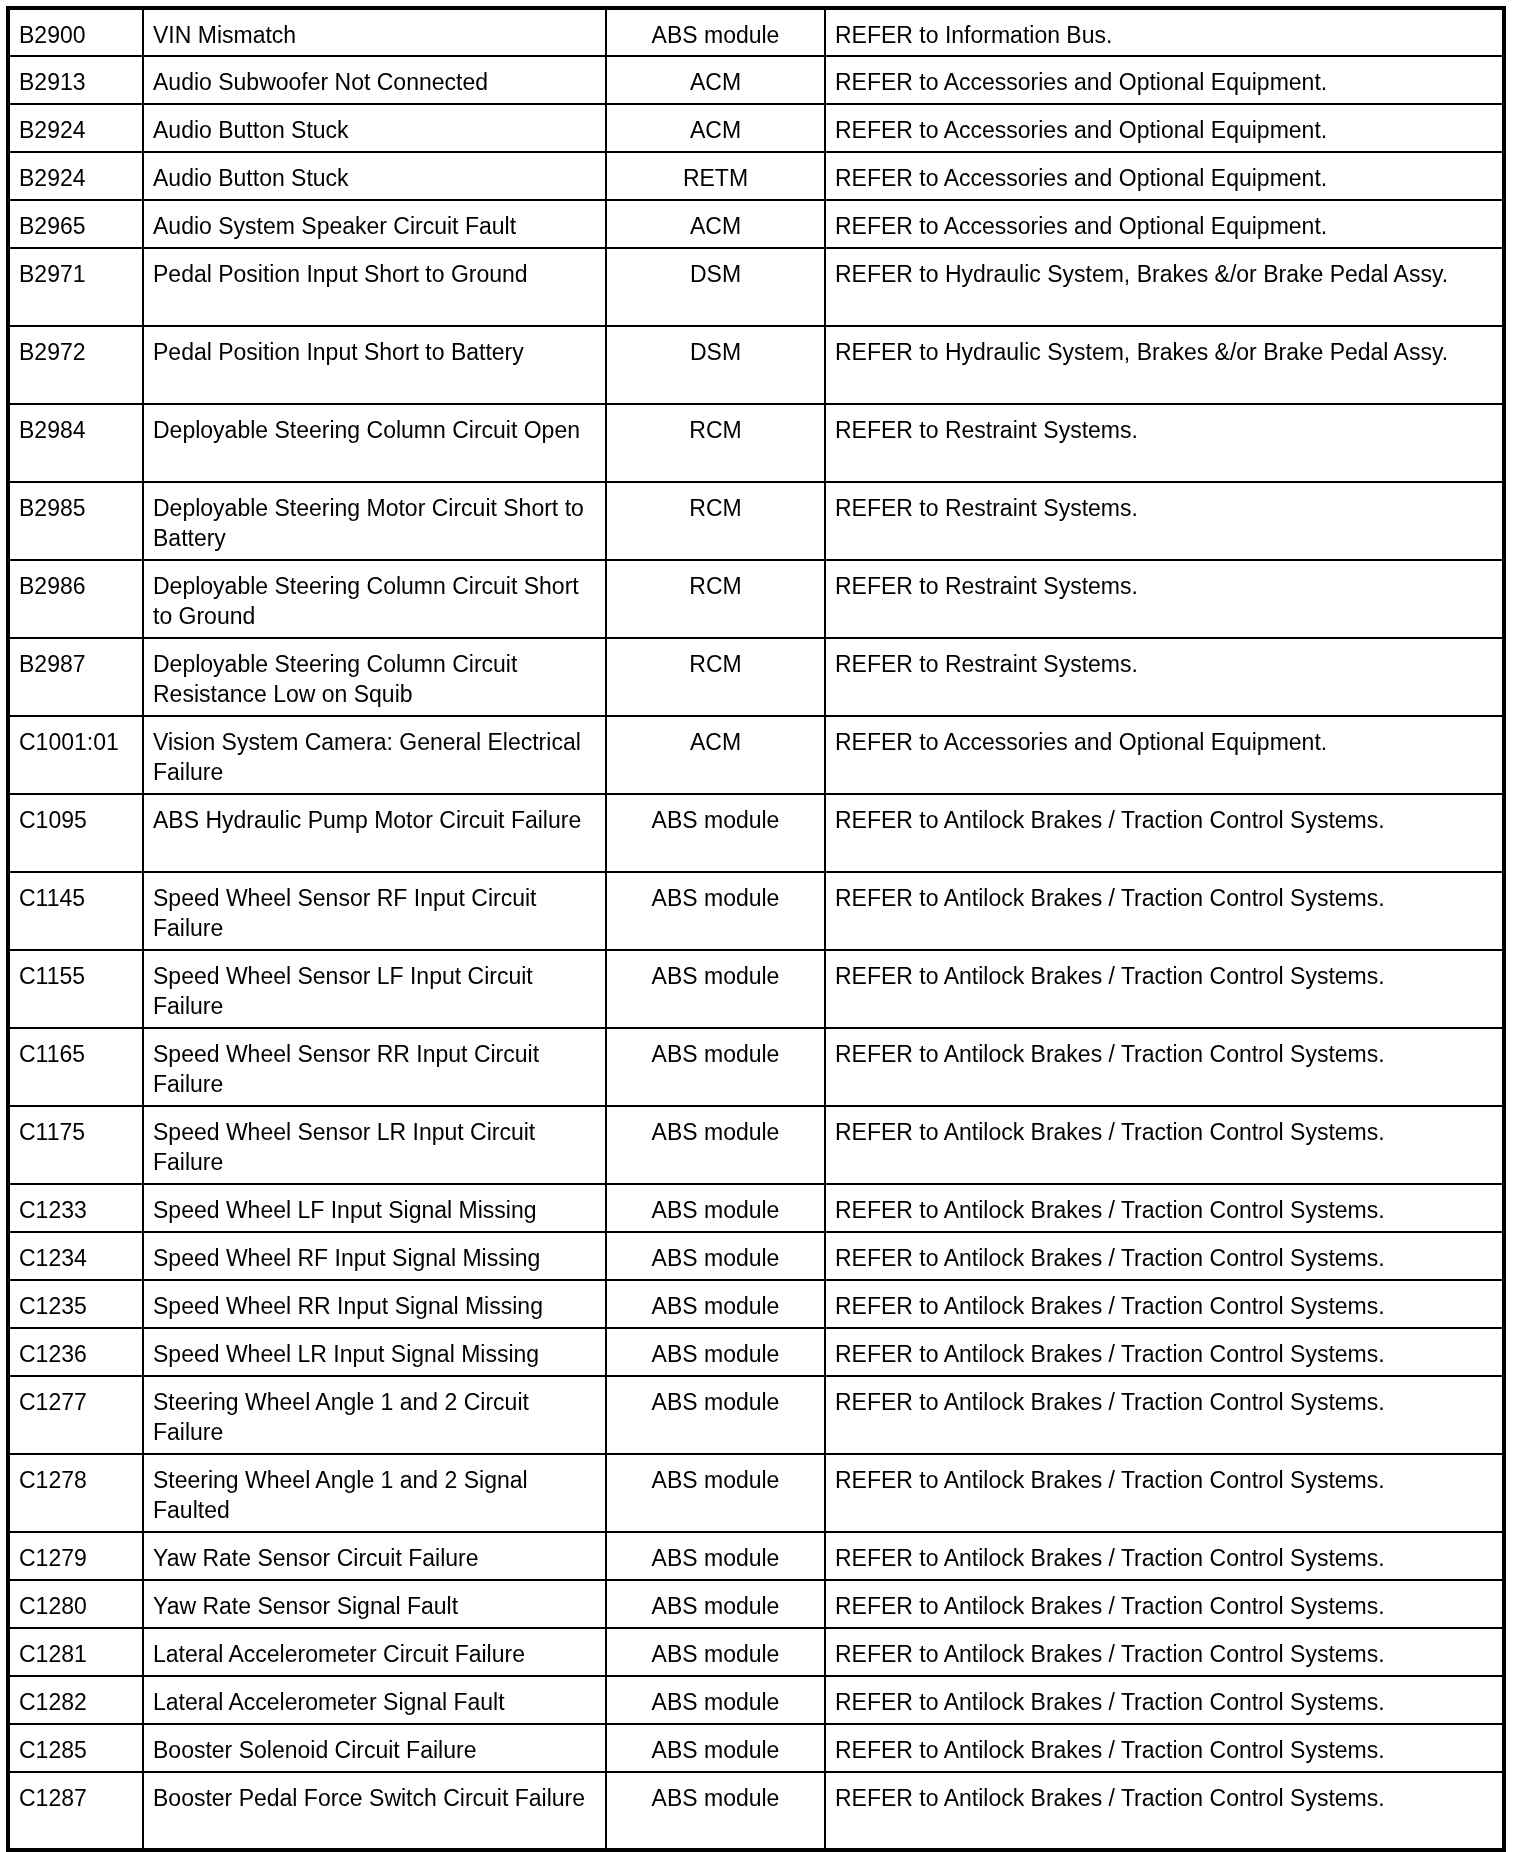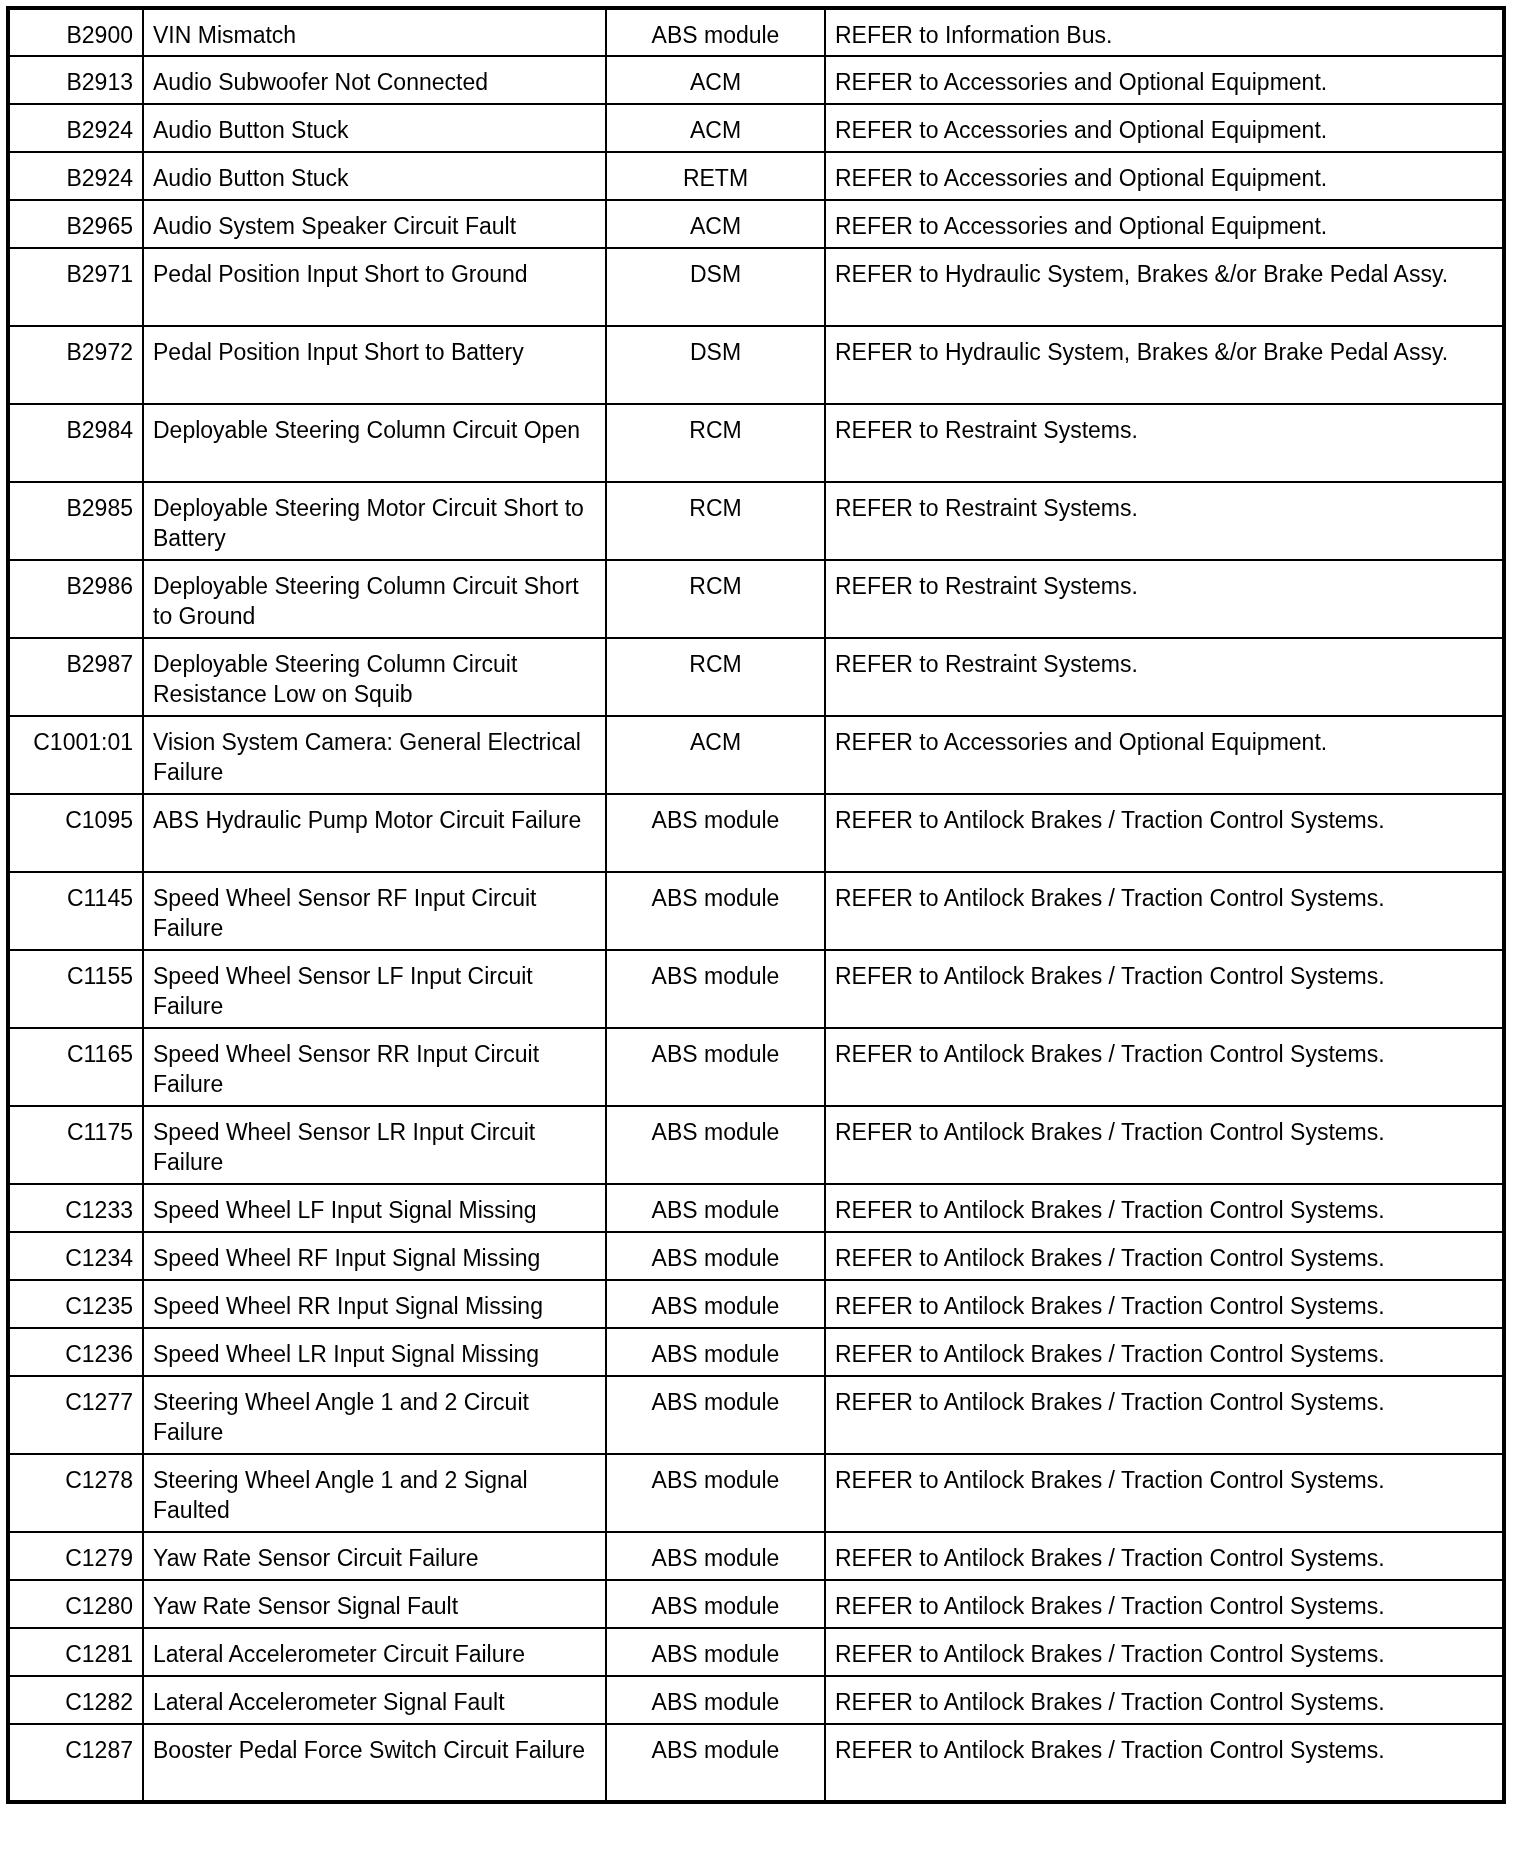--- a/index.html
+++ b/index.html
@@ -16,21 +16,21 @@
   }
   table.dtc td {
     border: 2px solid #000;
     vertical-align: top;
     padding: 10px 9px 0 9px;
     line-height: 30px;
     box-sizing: border-box;
   }
   table.dtc tr.single td { height: 48px; }
   table.dtc tr.double td { height: 78px; }
-  td.code { text-align: right; width: 135px; padding-left: 2px; padding-right: 2px; }
+  td.code { text-align: left; width: 135px; padding-left: 2px; padding-right: 2px; }
   td.desc { width: 463px; }
   td.module { text-align: center; width: 219px; }
   td.action { }
 </style>
 </head>
 <body>
 
 <table class="dtc">
   <tbody id="dtc-body">
       <tr class="single">
@@ -188,20 +188,26 @@
         <td class="desc">Lateral Accelerometer Circuit Failure</td>
         <td class="module">ABS module</td>
         <td class="action">REFER to Antilock Brakes / Traction Control Systems.</td>
       </tr>
       <tr class="single">
         <td class="code">C1282</td>
         <td class="desc">Lateral Accelerometer Signal Fault</td>
         <td class="module">ABS module</td>
         <td class="action">REFER to Antilock Brakes / Traction Control Systems.</td>
       </tr>
+      <tr class="single">
+        <td class="code">C1285</td>
+        <td class="desc">Booster Solenoid Circuit Failure</td>
+        <td class="module">ABS module</td>
+        <td class="action">REFER to Antilock Brakes / Traction Control Systems.</td>
+      </tr>
       <tr class="double">
         <td class="code">C1287</td>
         <td class="desc">Booster Pedal Force Switch Circuit Failure</td>
         <td class="module">ABS module</td>
         <td class="action">REFER to Antilock Brakes / Traction Control Systems.</td>
       </tr>
     </tbody>
 </table>
 
 </body></html>

